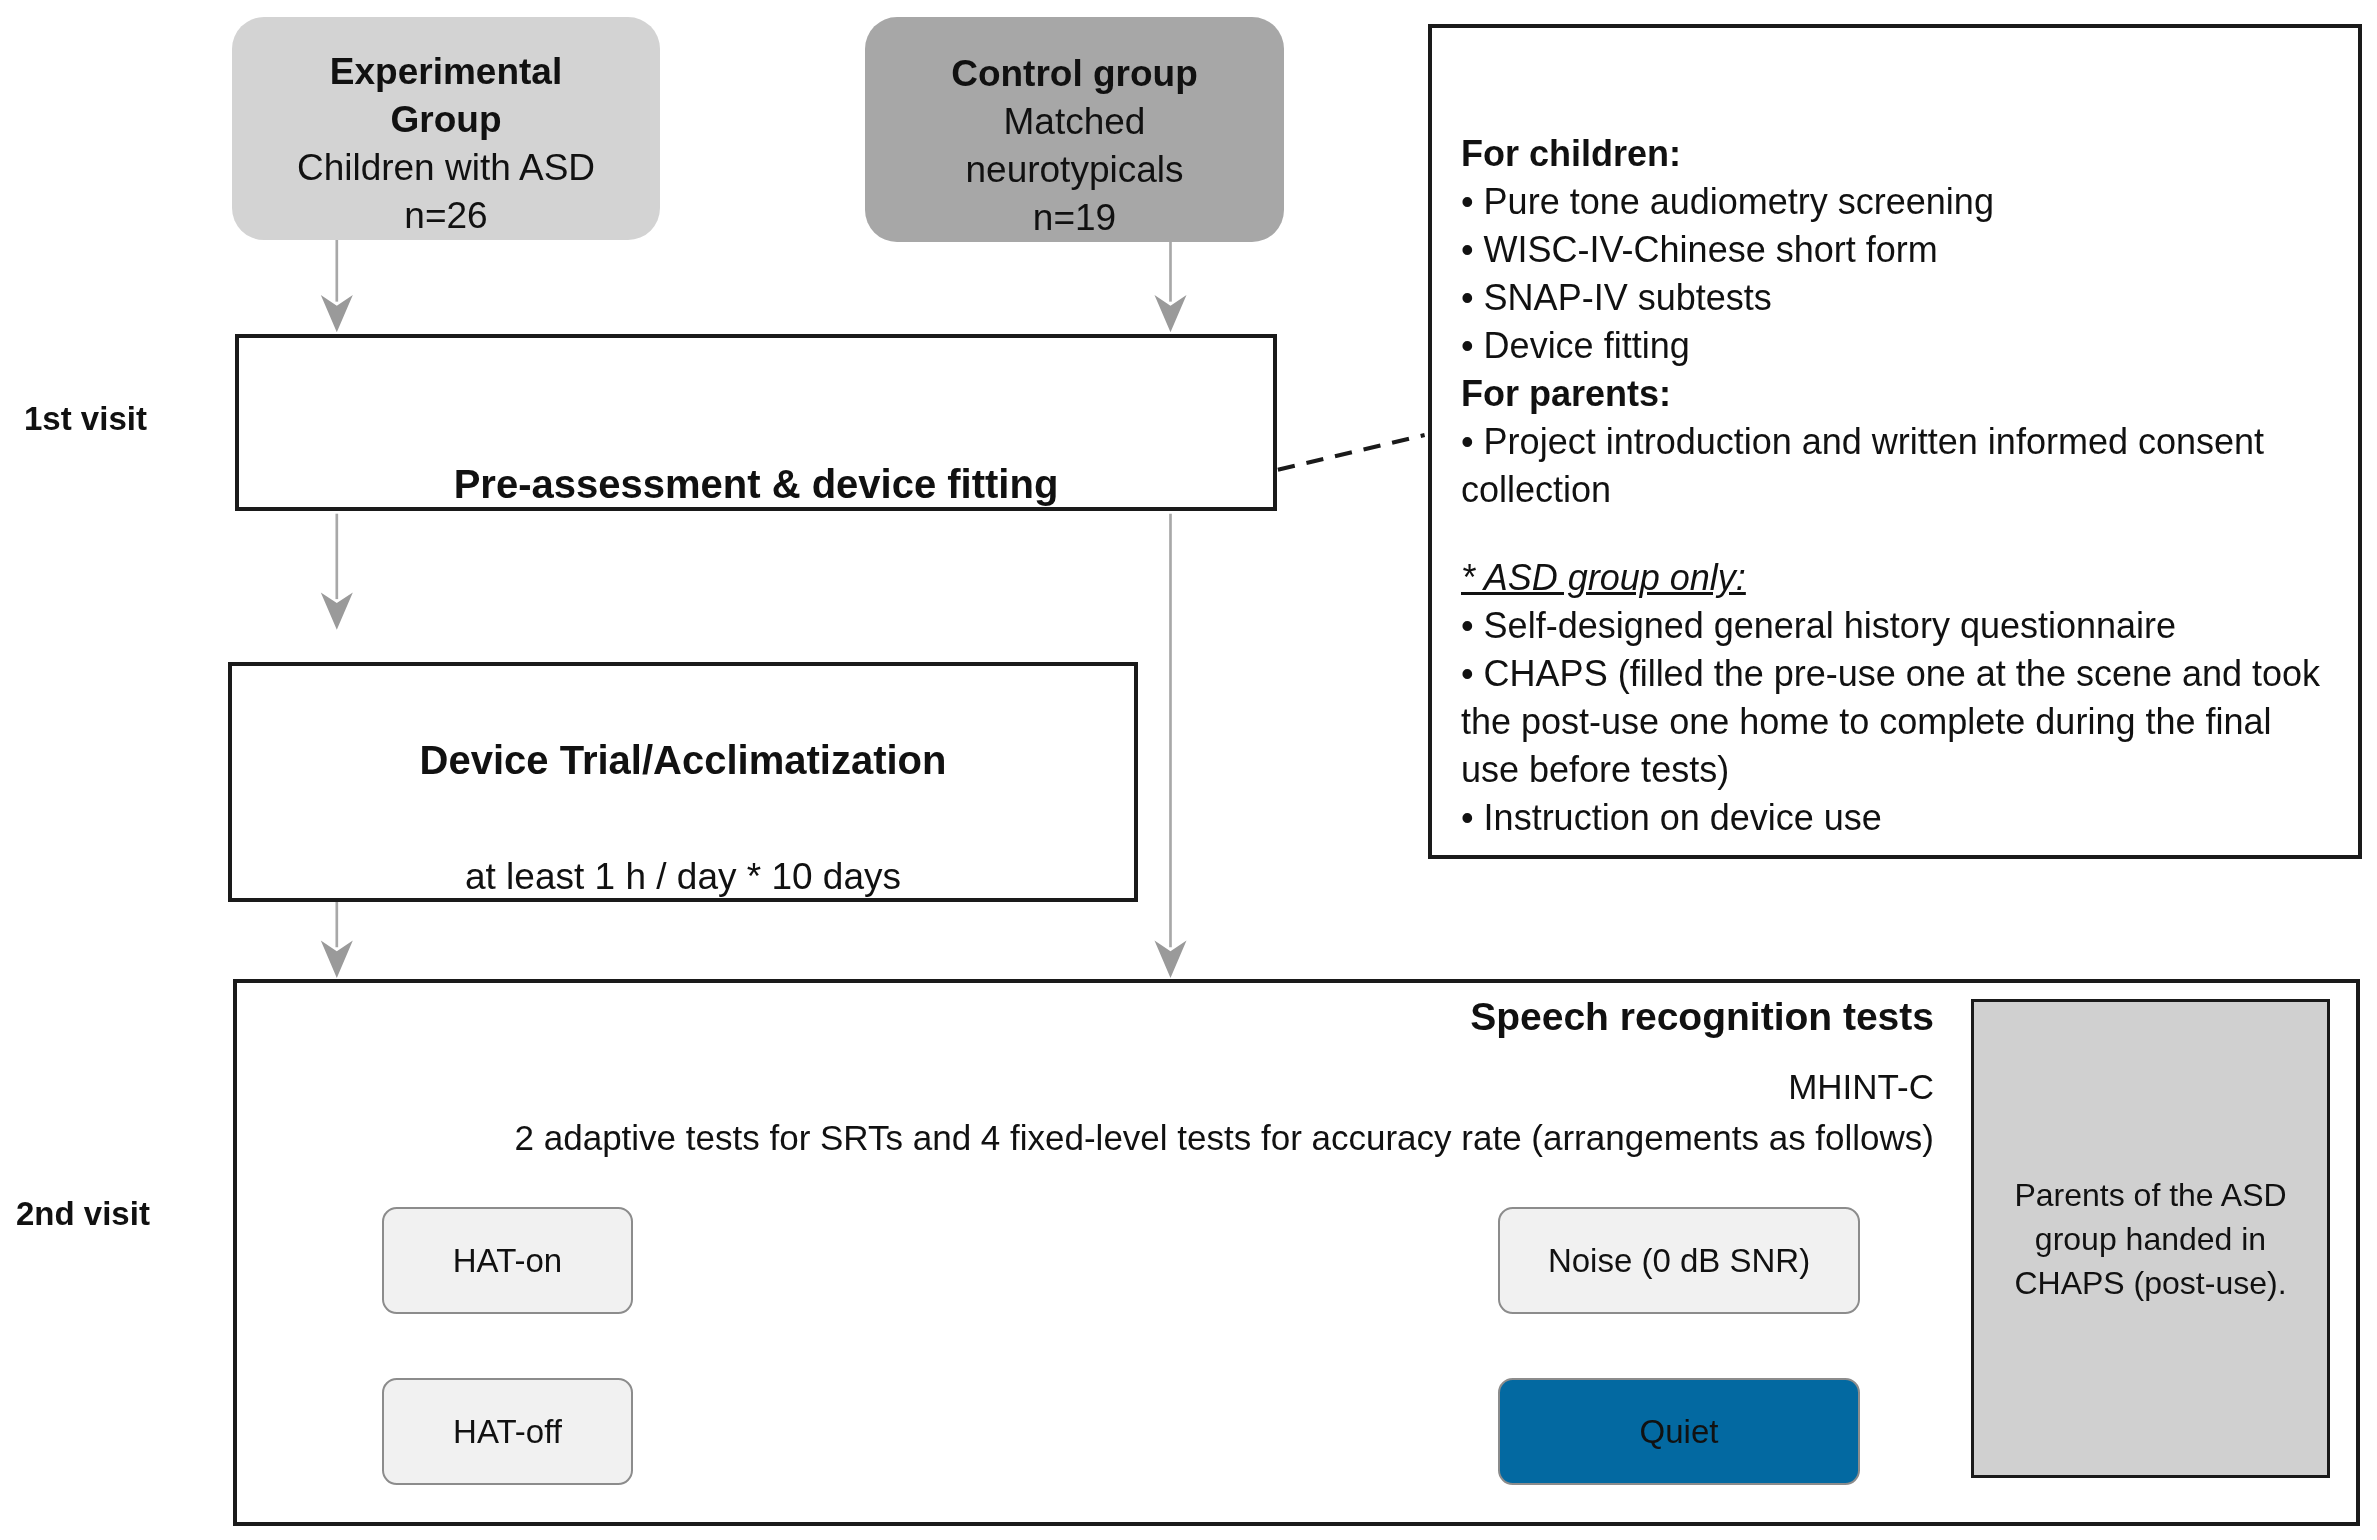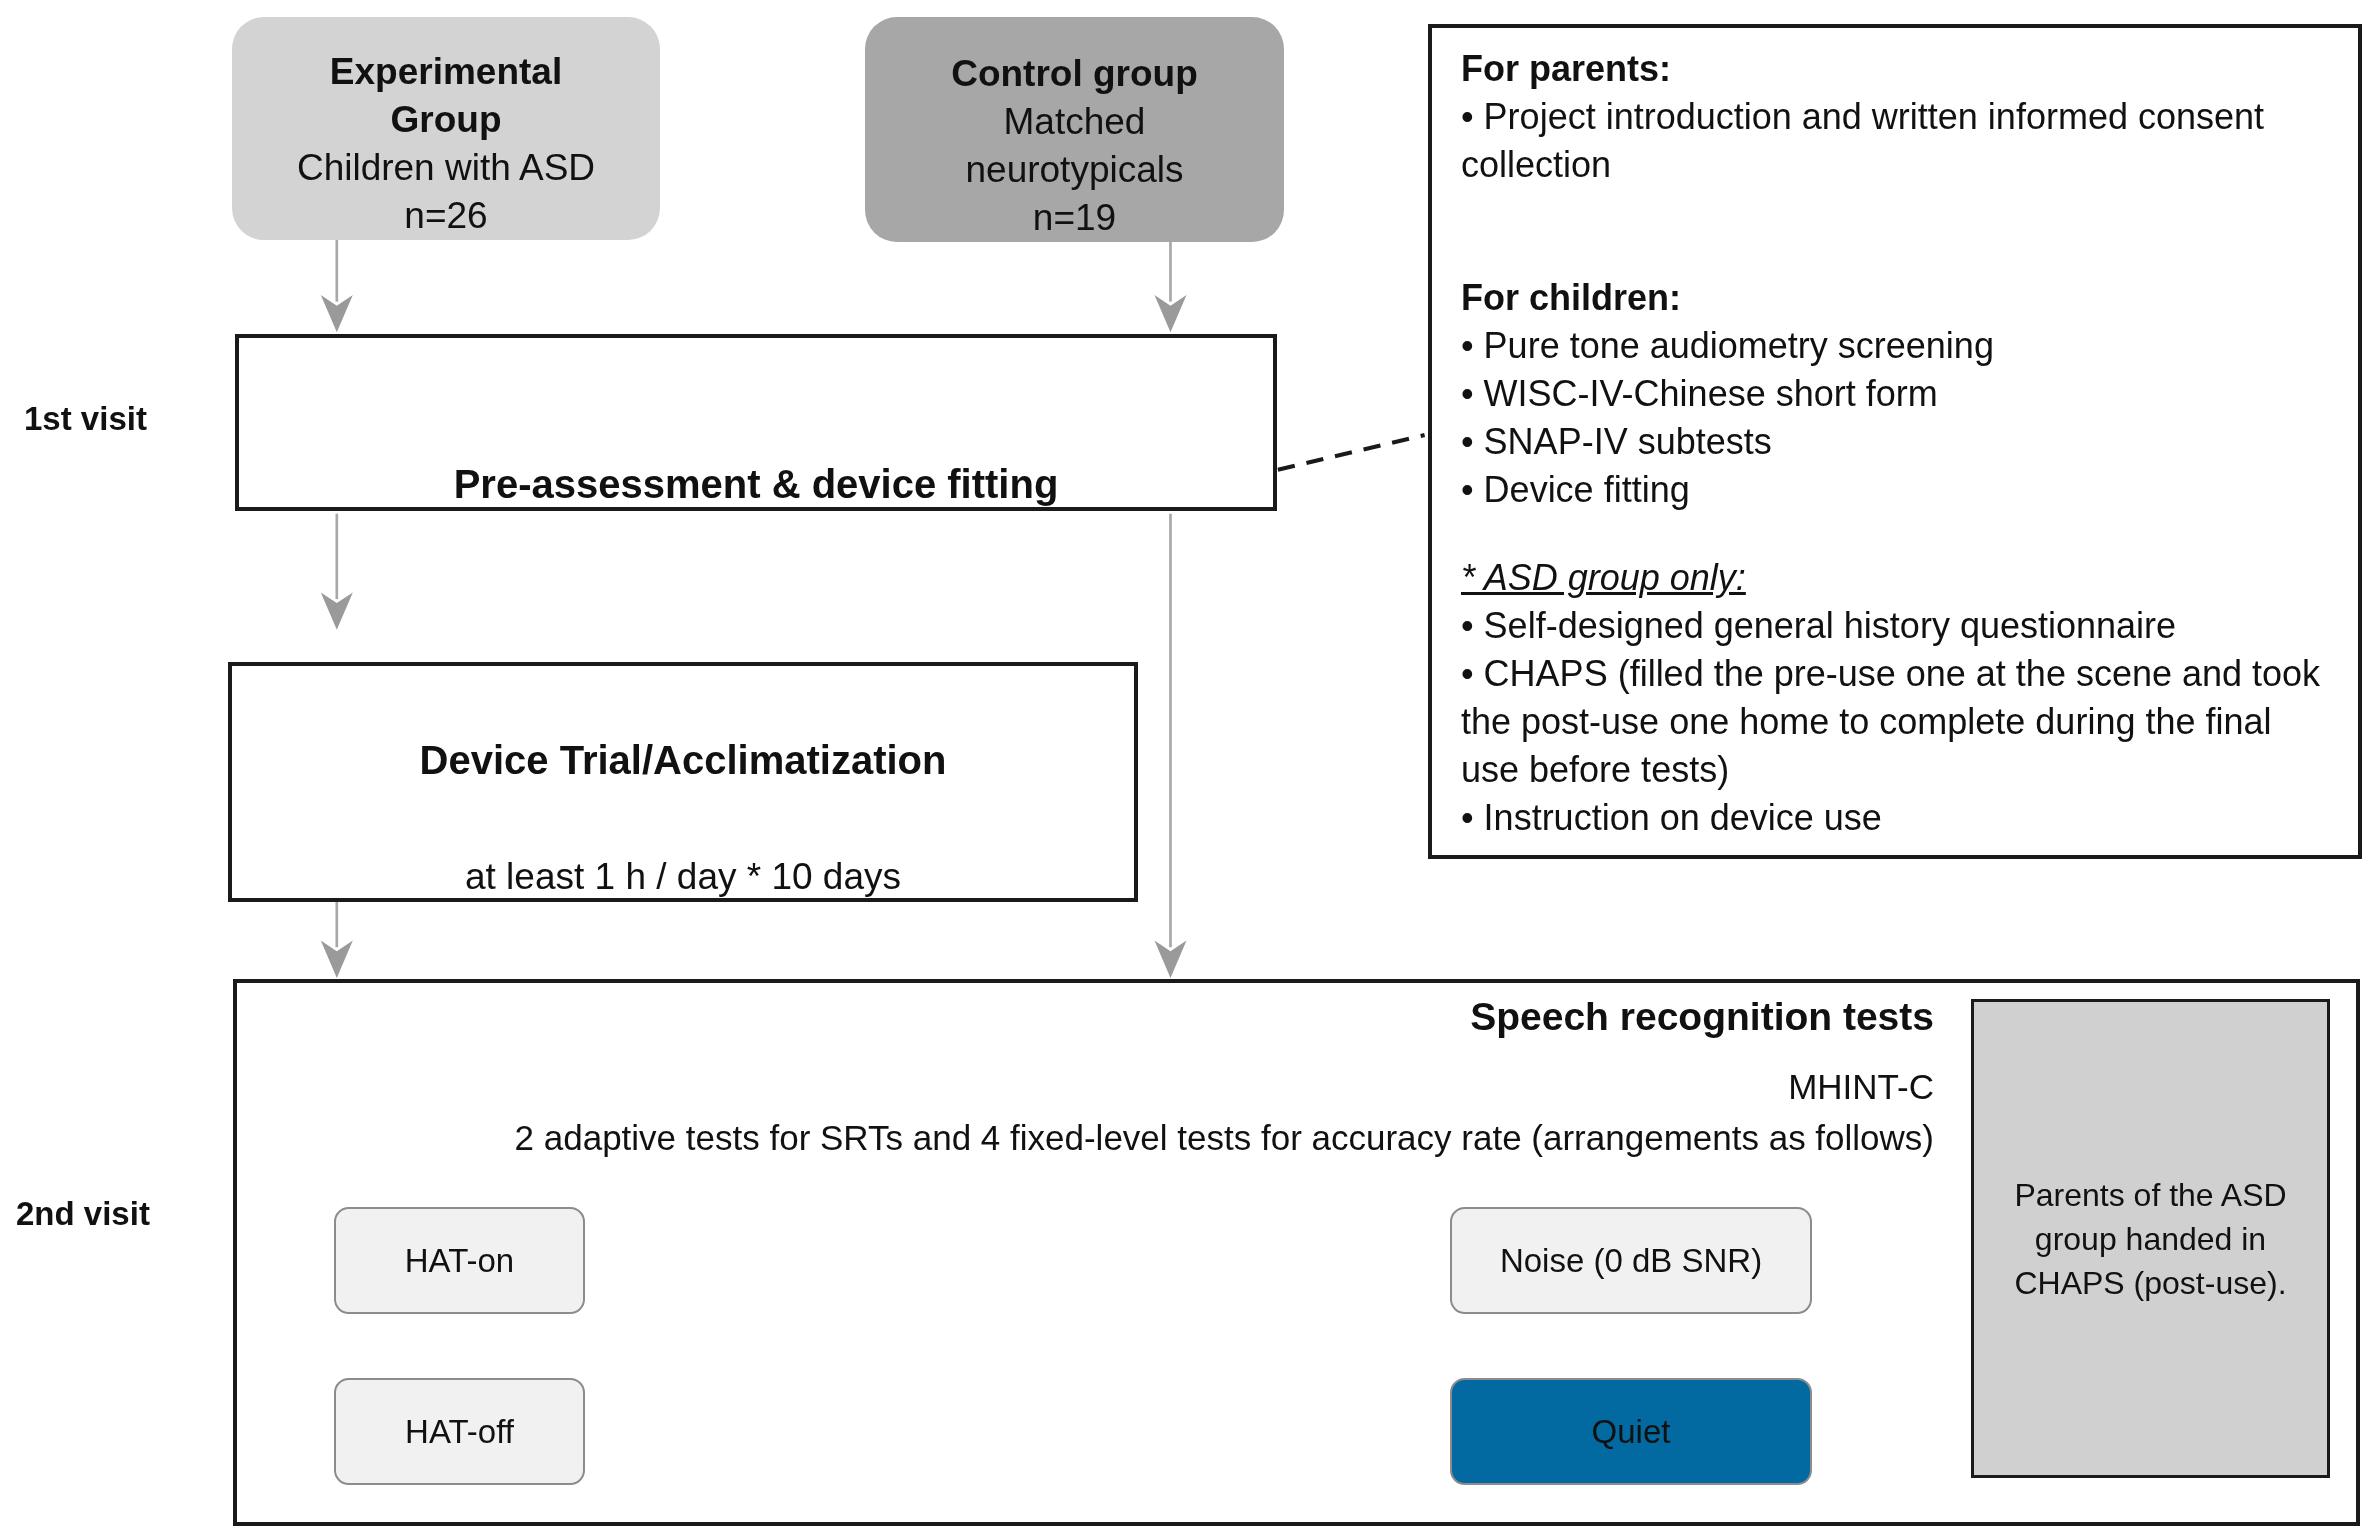--- a/index.html
+++ b/index.html
@@ -48,21 +48,21 @@
   .speech-header{
     text-align:center;z-index:2;
   }
   .speech-title{font-weight:bold;font-size:39px;line-height:43px;}
   .speech-subtitle{font-size:35px;line-height:40px;margin-top:29px;}
   .speech-desc{font-size:35px;line-height:40px;margin-top:10.7px;white-space:nowrap;}
   
   .condition-box{
     border-radius:14.7px;z-index:2;
     display:flex;justify-content:center;align-items:center;
-    font-size:33px;text-align:center;
+    font-size:33px;text-align:center;margin-left:48px;
   }
   
   .parents-box{
     z-index:2;display:flex;justify-content:center;align-items:center;
     text-align:center;font-size:32px;line-height:44px;padding:0 20px;
   }
 </style>
 </head>
 <body>
 
@@ -98,30 +98,30 @@
   </div>
 
   <div class="abs group-box" style="left: 865px; top: 16.7px; width: 419px; height: 225px; background: rgb(167, 167, 167);">
     <div class="bold">Control group</div>
     <div>Matched</div>
     <div>neurotypicals</div>
     <div>n=19</div>
   </div>
 
   <div class="abs info-panel" style="left:1428px;top:24px;width:934px;height:835px;">
-    <div class="info-section">
-      <div class="heading">For parents:</div>
-      <div>• Project introduction and written informed consent collection</div>
-    </div>
     <div class="info-section sec-gap-1">
       <div class="heading">For children:</div>
       <div>• Pure tone audiometry screening</div>
       <div>• WISC-IV-Chinese short form</div>
       <div>• SNAP-IV subtests</div>
       <div>• Device fitting</div>
+    </div>
+    <div class="info-section">
+      <div class="heading">For parents:</div>
+      <div>• Project introduction and written informed consent collection</div>
     </div>
     <div class="info-section sec-gap-2">
       <div class="heading italic-underline">* ASD group only:</div>
       <div>• Self-designed general history questionnaire</div>
       <div>• CHAPS (filled the pre-use one at the scene and took the post-use one home to complete during the final use before tests)</div>
       <div>• Instruction on device use</div>
     </div>
   </div>
 
   <div class="abs visit-label" style="left:24px;top:400px;">1st visit</div>

